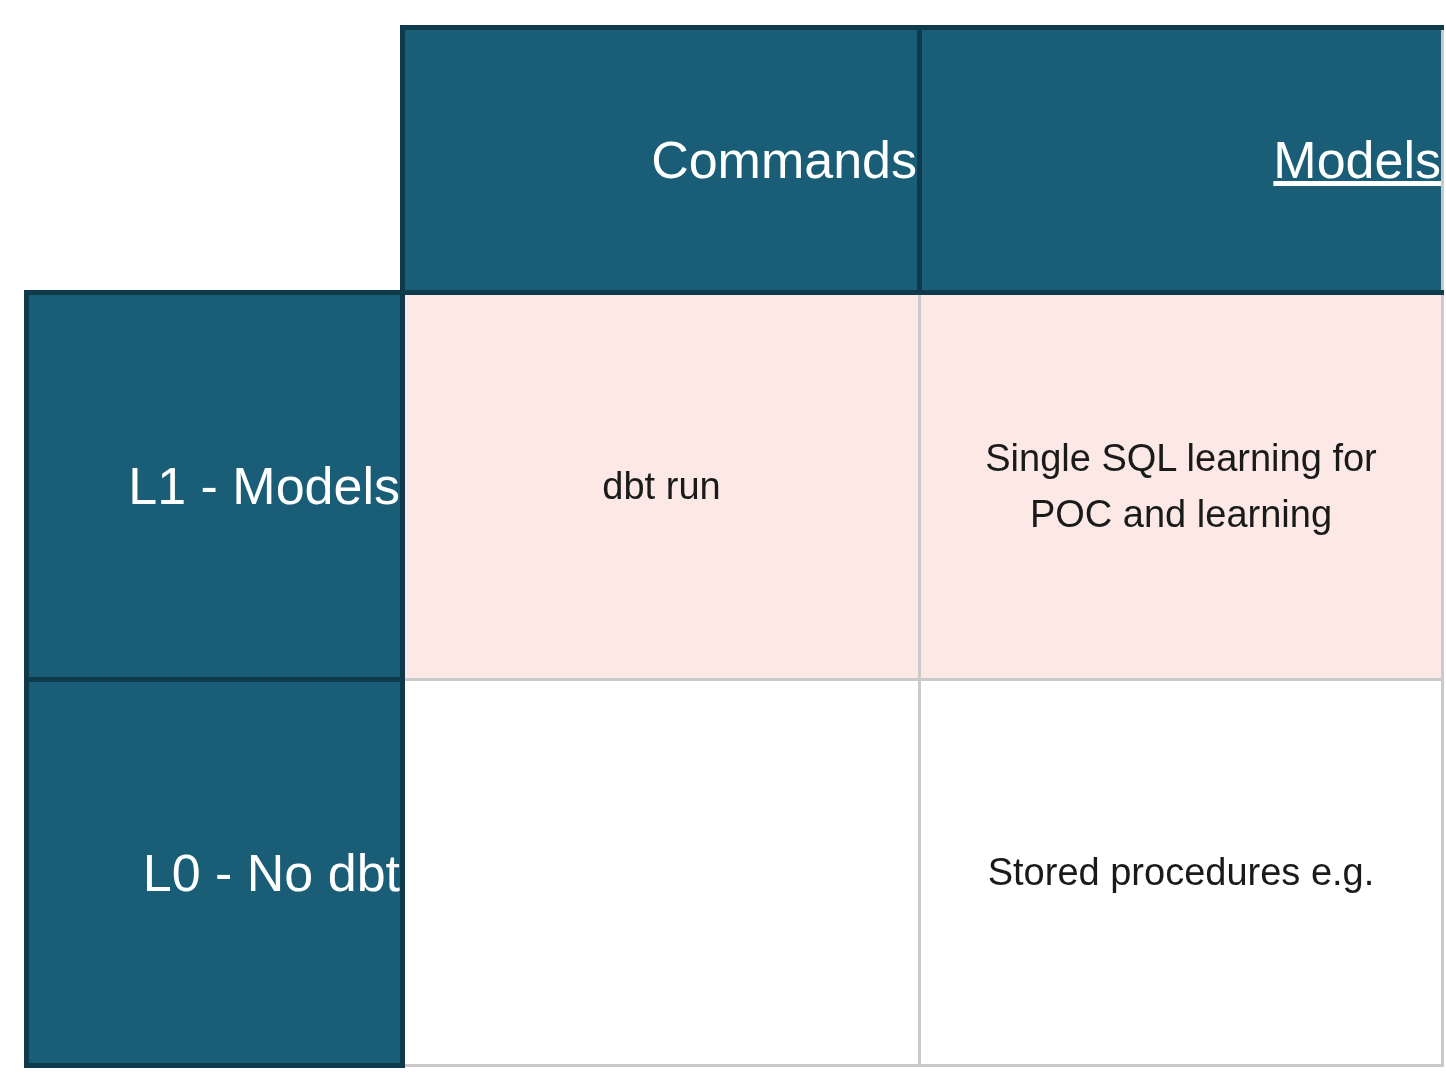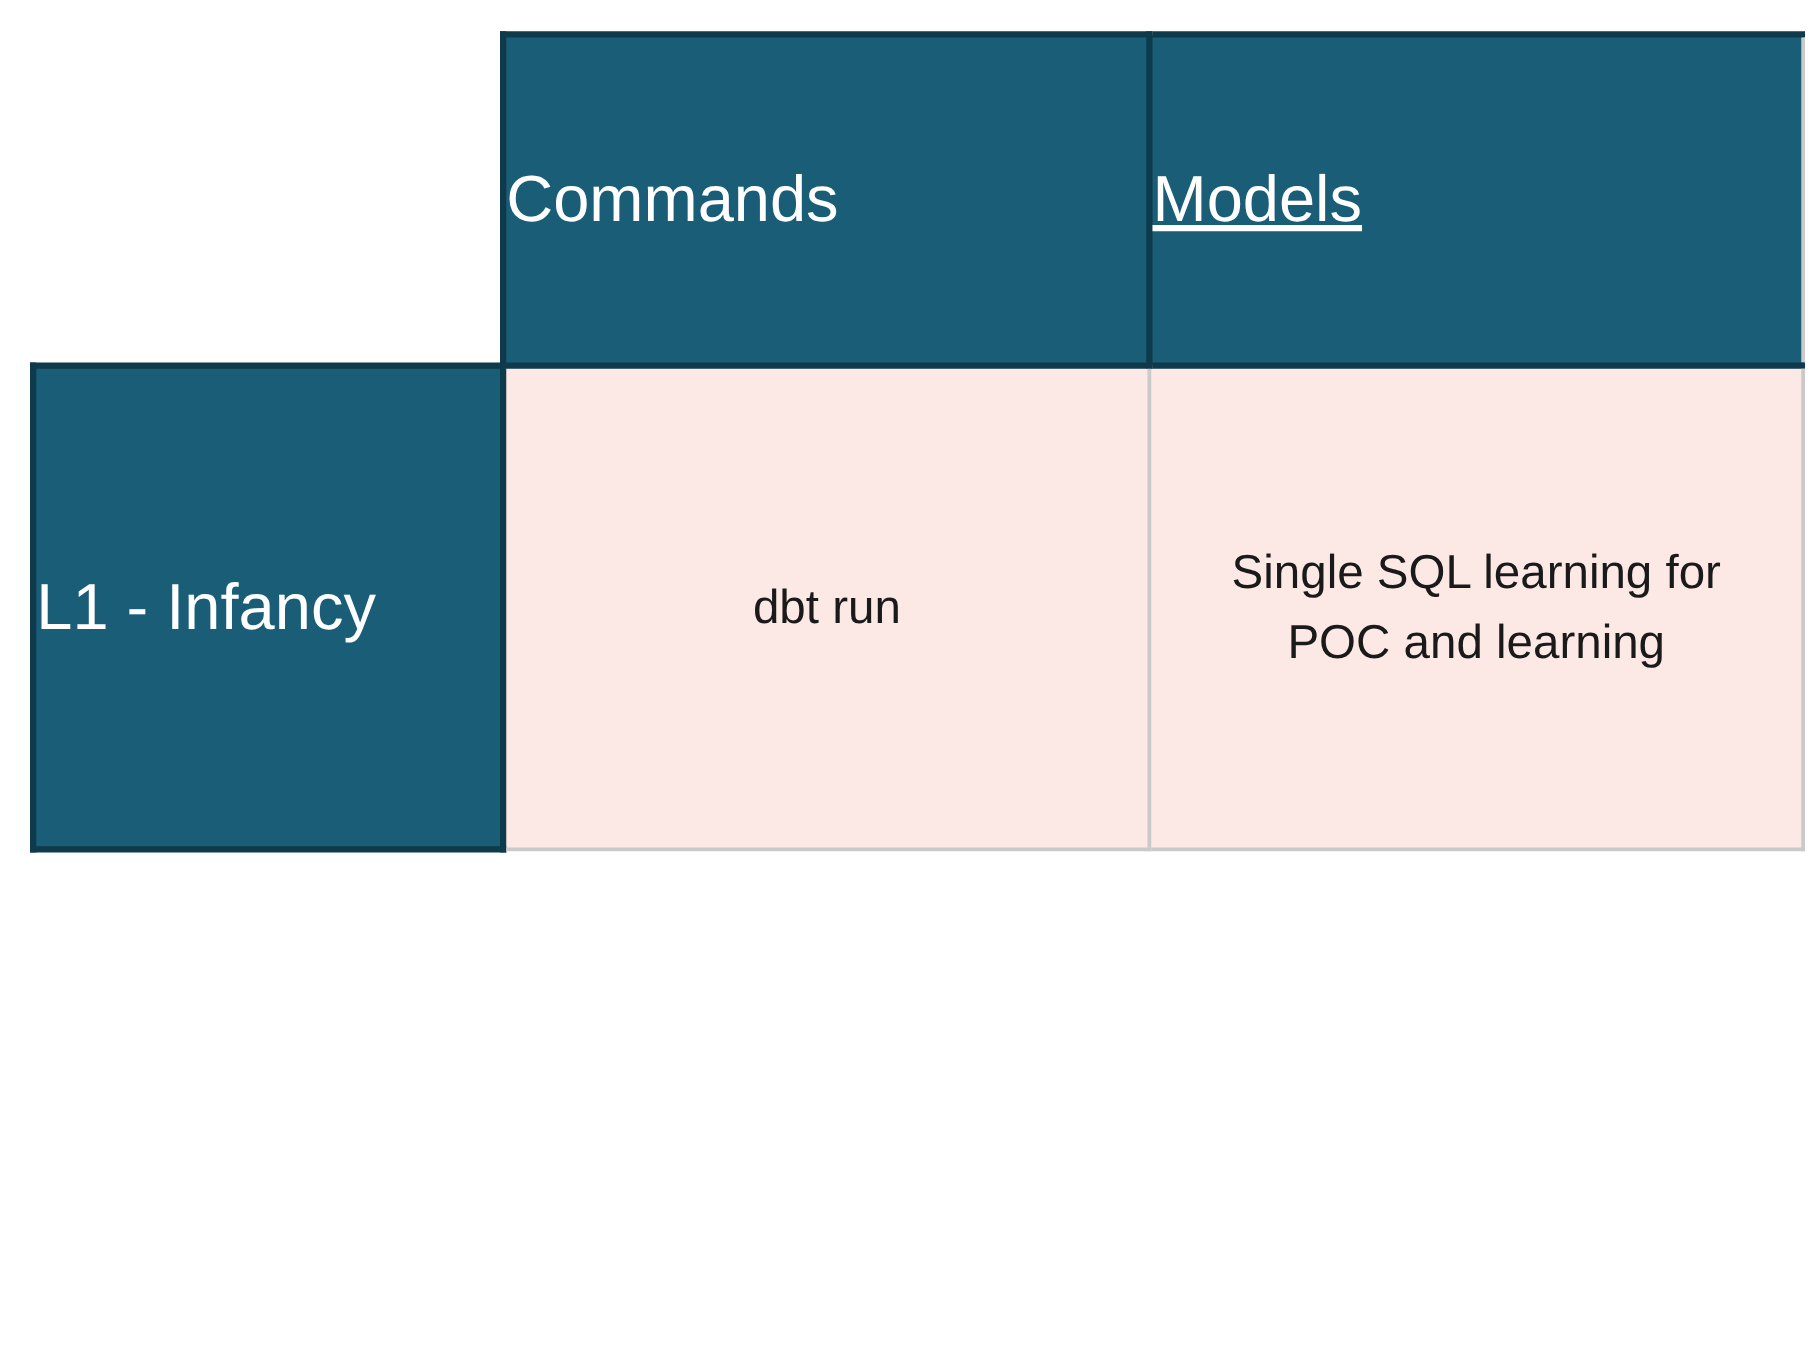--- a/index.html
+++ b/index.html
@@ -28,21 +28,21 @@
 
   
   td.corner { border: none; background: transparent; }
 
   th.teal {
     background: #195d77;
     border: 5px solid #0e3a4c;
     color: #ffffff;
     font-size: 52px;
     font-weight: 400;
-    text-align: left;
+    text-align: right;
     vertical-align: middle;
   }
   
   th.edge-right { border-right: 3px solid #cacaca; text-decoration: underline; }
 
   td.body {
     border: 3px solid #cacaca;
     background: #ffffff;
     color: #1a1a1a;
     font-size: 38px;
@@ -66,20 +66,25 @@
     </colgroup>
 
     <tbody>
         <tr class="r-header">
       <td class="corner"></td>
       <th class="teal">Commands</th>
       <th class="teal edge-right">Models</th>
     </tr>
 
     <tr class="r-l1 highlight">
-      <th class="teal">L1 - Infancy</th>
+      <th class="teal">L1 - Models</th>
       <td class="body">dbt run</td>
       <td class="body">Single SQL learning for POC and learning</td>
     </tr>
 
+    <tr class="r-l0">
+      <th class="teal">L0 - No dbt</th>
+      <td class="body"></td>
+      <td class="body">Stored procedures e.g.</td>
+    </tr>
   </tbody>
     </table>
 </div>
 
 </body></html>

